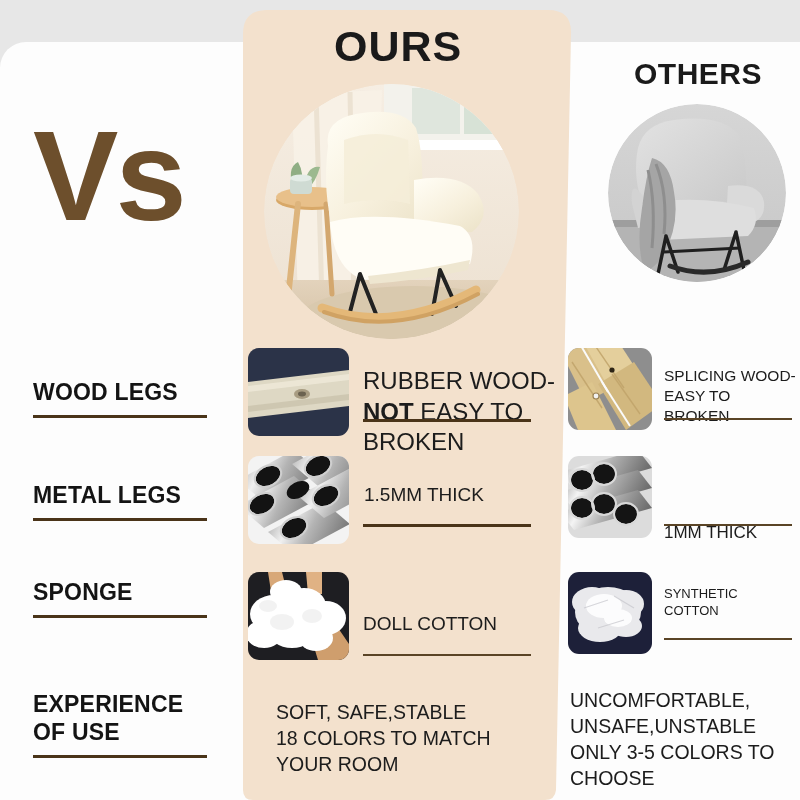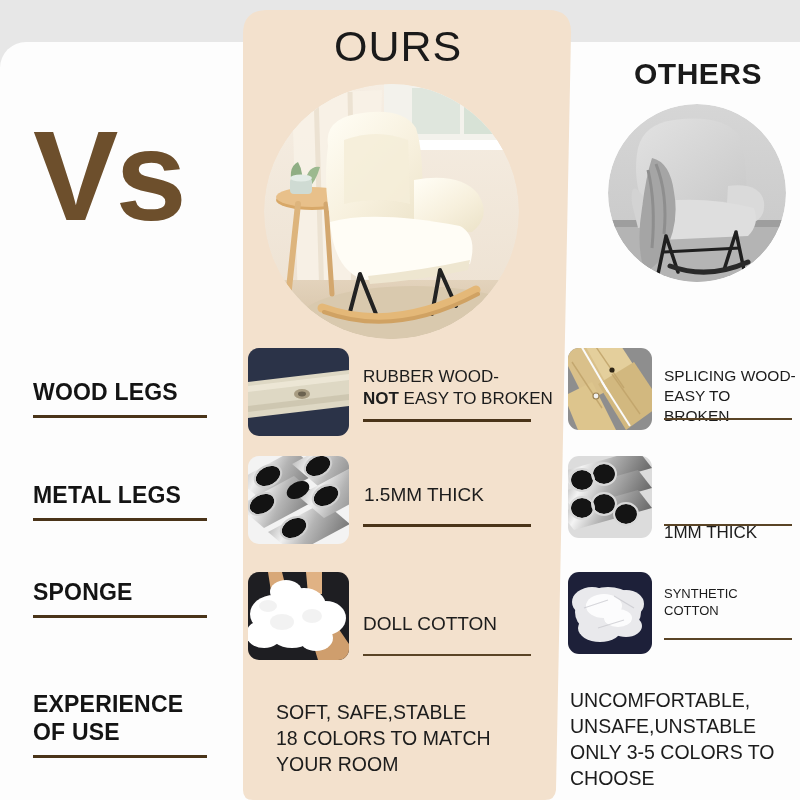--- a/index.html
+++ b/index.html
@@ -36,21 +36,21 @@
     pointer-events: none;
   }
   .ours-panel svg { display: block; }
 
   
   .hdr-ours {
     position: absolute;
     left: 334px;
     top: 22px;
     font-size: 43px;
-    font-weight: normal;
+    font-weight: bold;
     letter-spacing: 1px;
     color: #1a1a1a;
   }
   .hdr-others {
     position: absolute;
     left: 634px;
     top: 57px;
     font-size: 30px;
     font-weight: bold;
     letter-spacing: 0.5px;
@@ -277,21 +277,21 @@
   <div class="thumb" style="left:248px; top:348px; width:101px; height:88px;">
     <svg width="101" height="88" viewBox="0 0 101 88">
       <rect width="101" height="88" fill="#2b3348"></rect>
       <path d="M0,34 L101,22 L101,58 L0,70 Z" fill="#ded8c4"></path>
       <path d="M0,38 L101,26 L101,32 L0,44 Z" fill="#efeada" opacity="0.8"></path>
       <path d="M0,58 L101,46 L101,52 L0,64 Z" fill="#c8c1a9" opacity="0.7"></path>
       <ellipse cx="54" cy="46" rx="8" ry="5" fill="#a89c82"></ellipse>
       <ellipse cx="54" cy="46" rx="4" ry="2.4" fill="#6b6250"></ellipse>
     </svg>
   </div>
-  <div class="feat-text" style="left:363px; top:366px; width:196px; font-size:17px;">
+  <div class="feat-text" style="left:363px; top:366px; width:196px; font-size:24px;">
     <div>RUBBER WOOD-</div>
     <div>
       <span class="b">NOT</span><span> EASY TO BROKEN</span>
     </div>
   </div>
   <div class="feat-rule" style="left:363px; top:419px; width:168px;"></div>
 
   <div class="thumb" style="left:248px; top:456px; width:101px; height:88px;">
     <svg width="101" height="88" viewBox="0 0 101 88">
       <defs>

